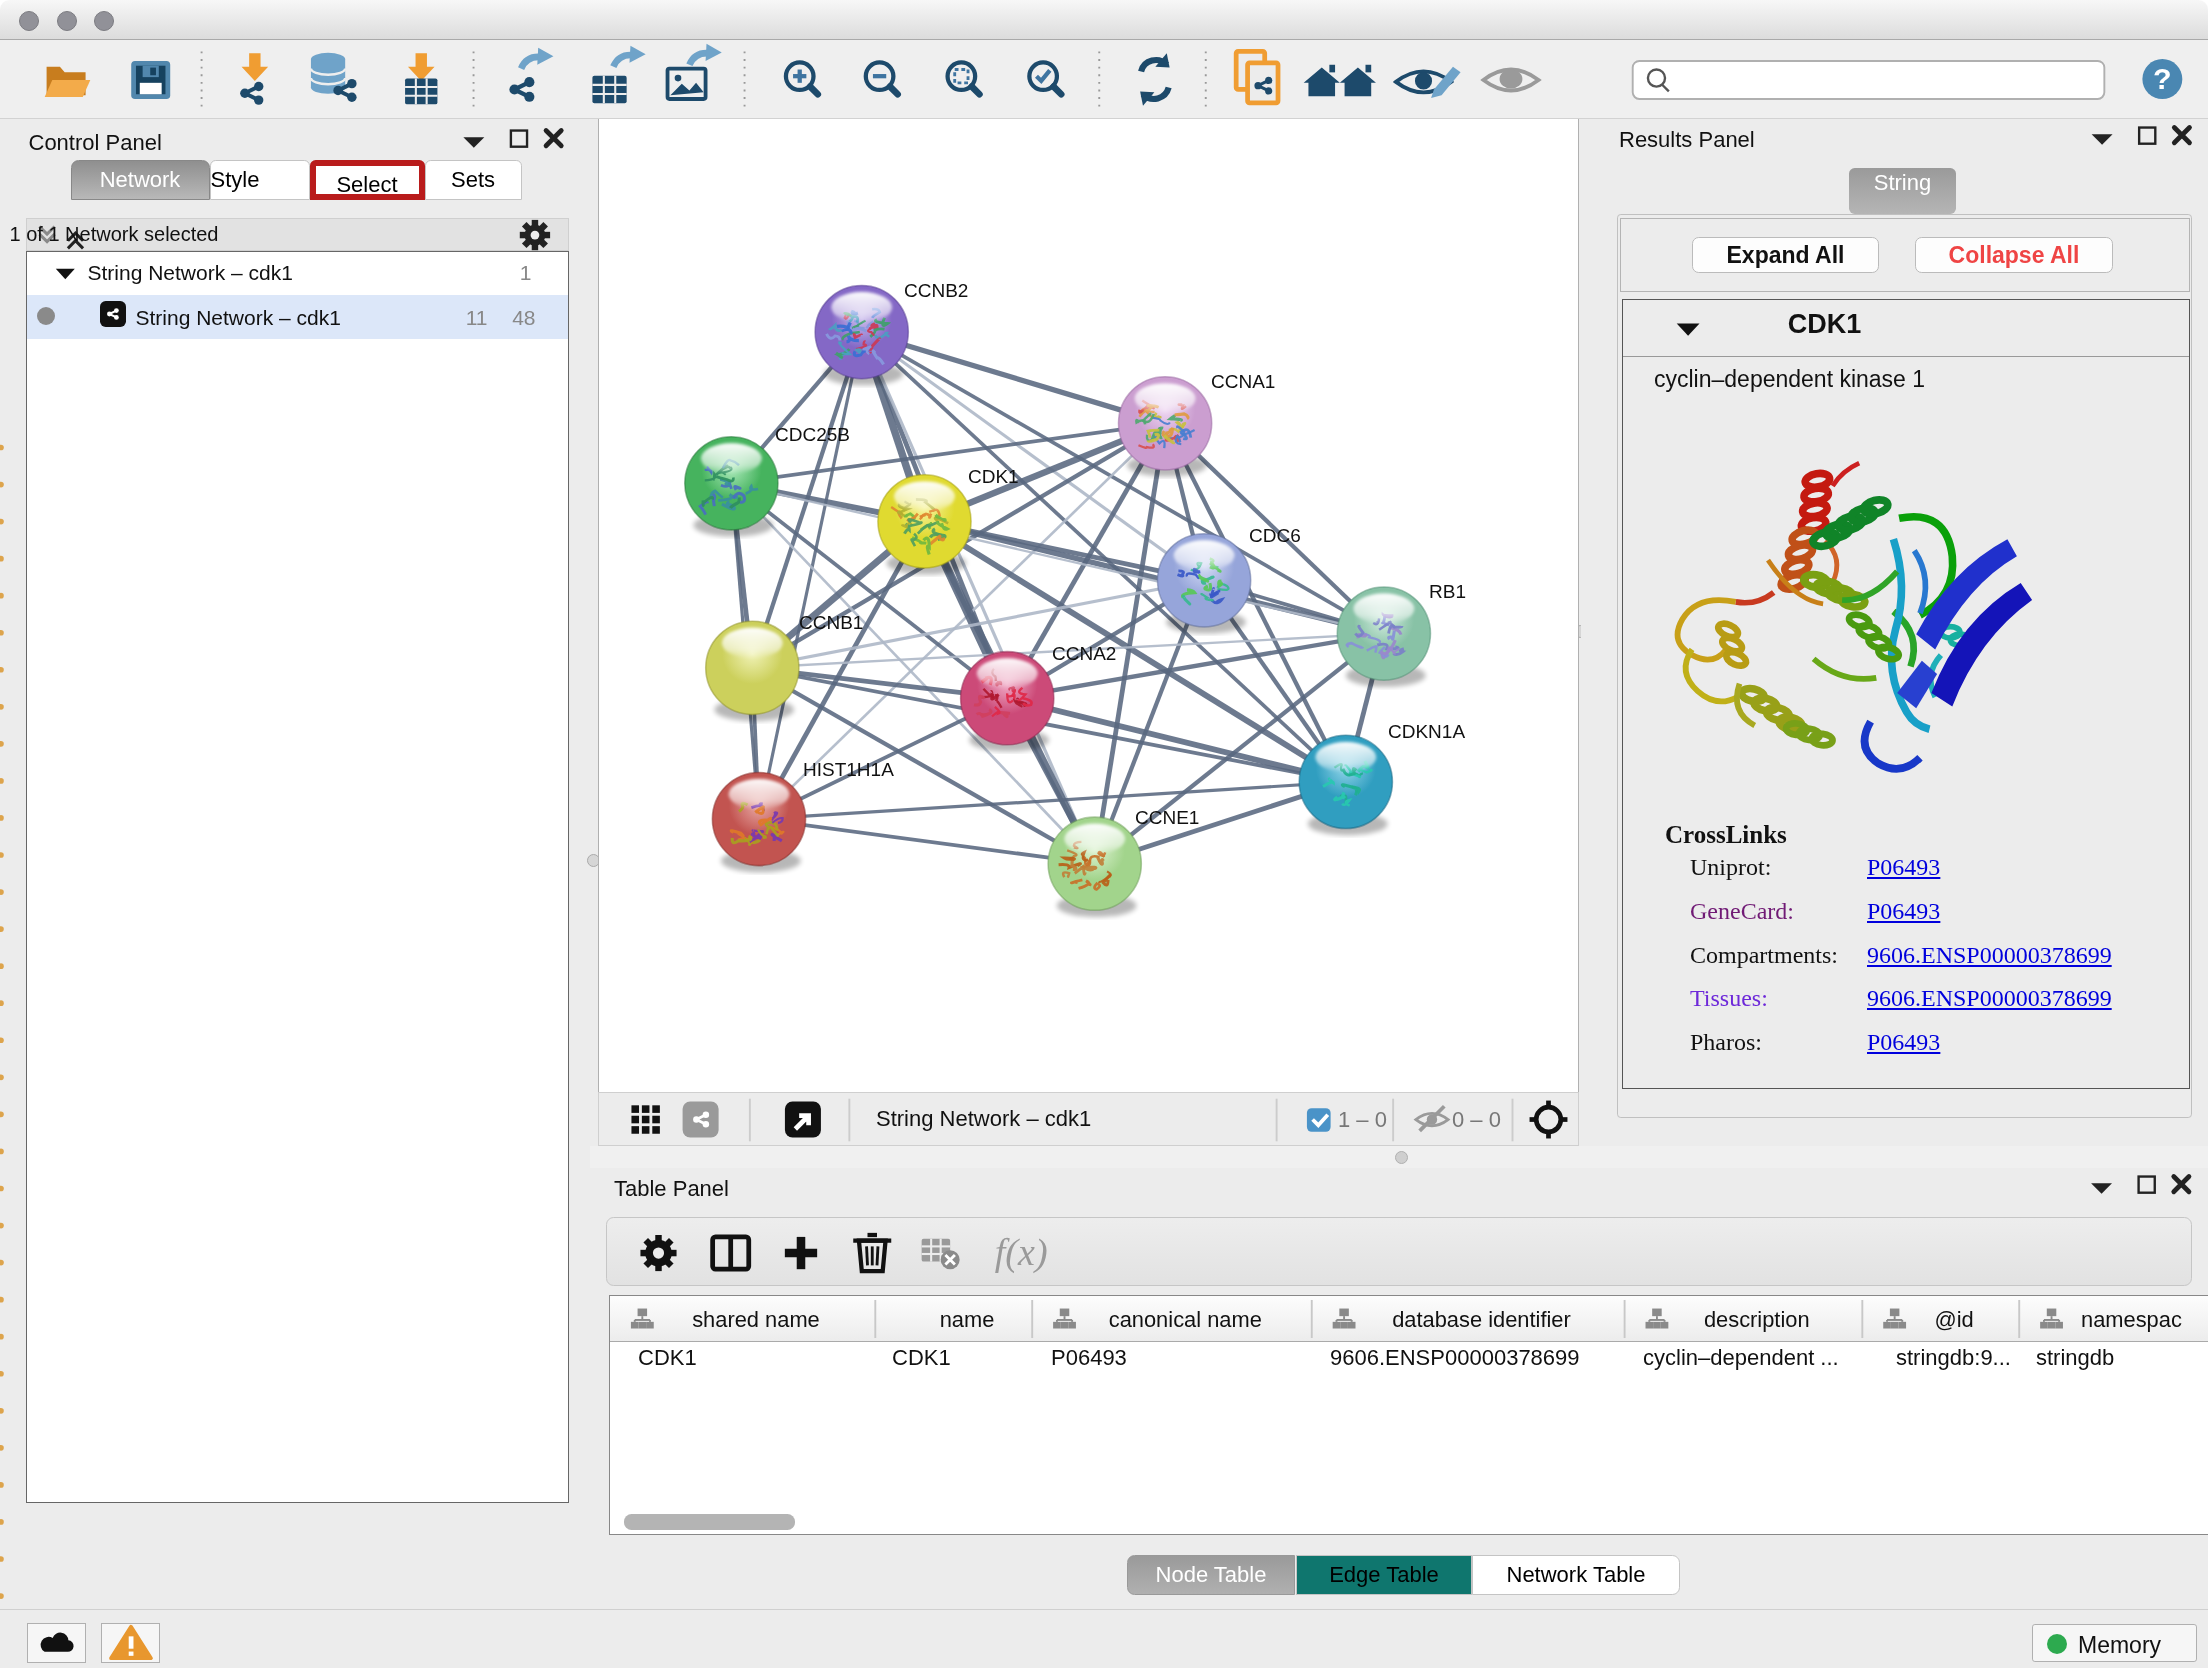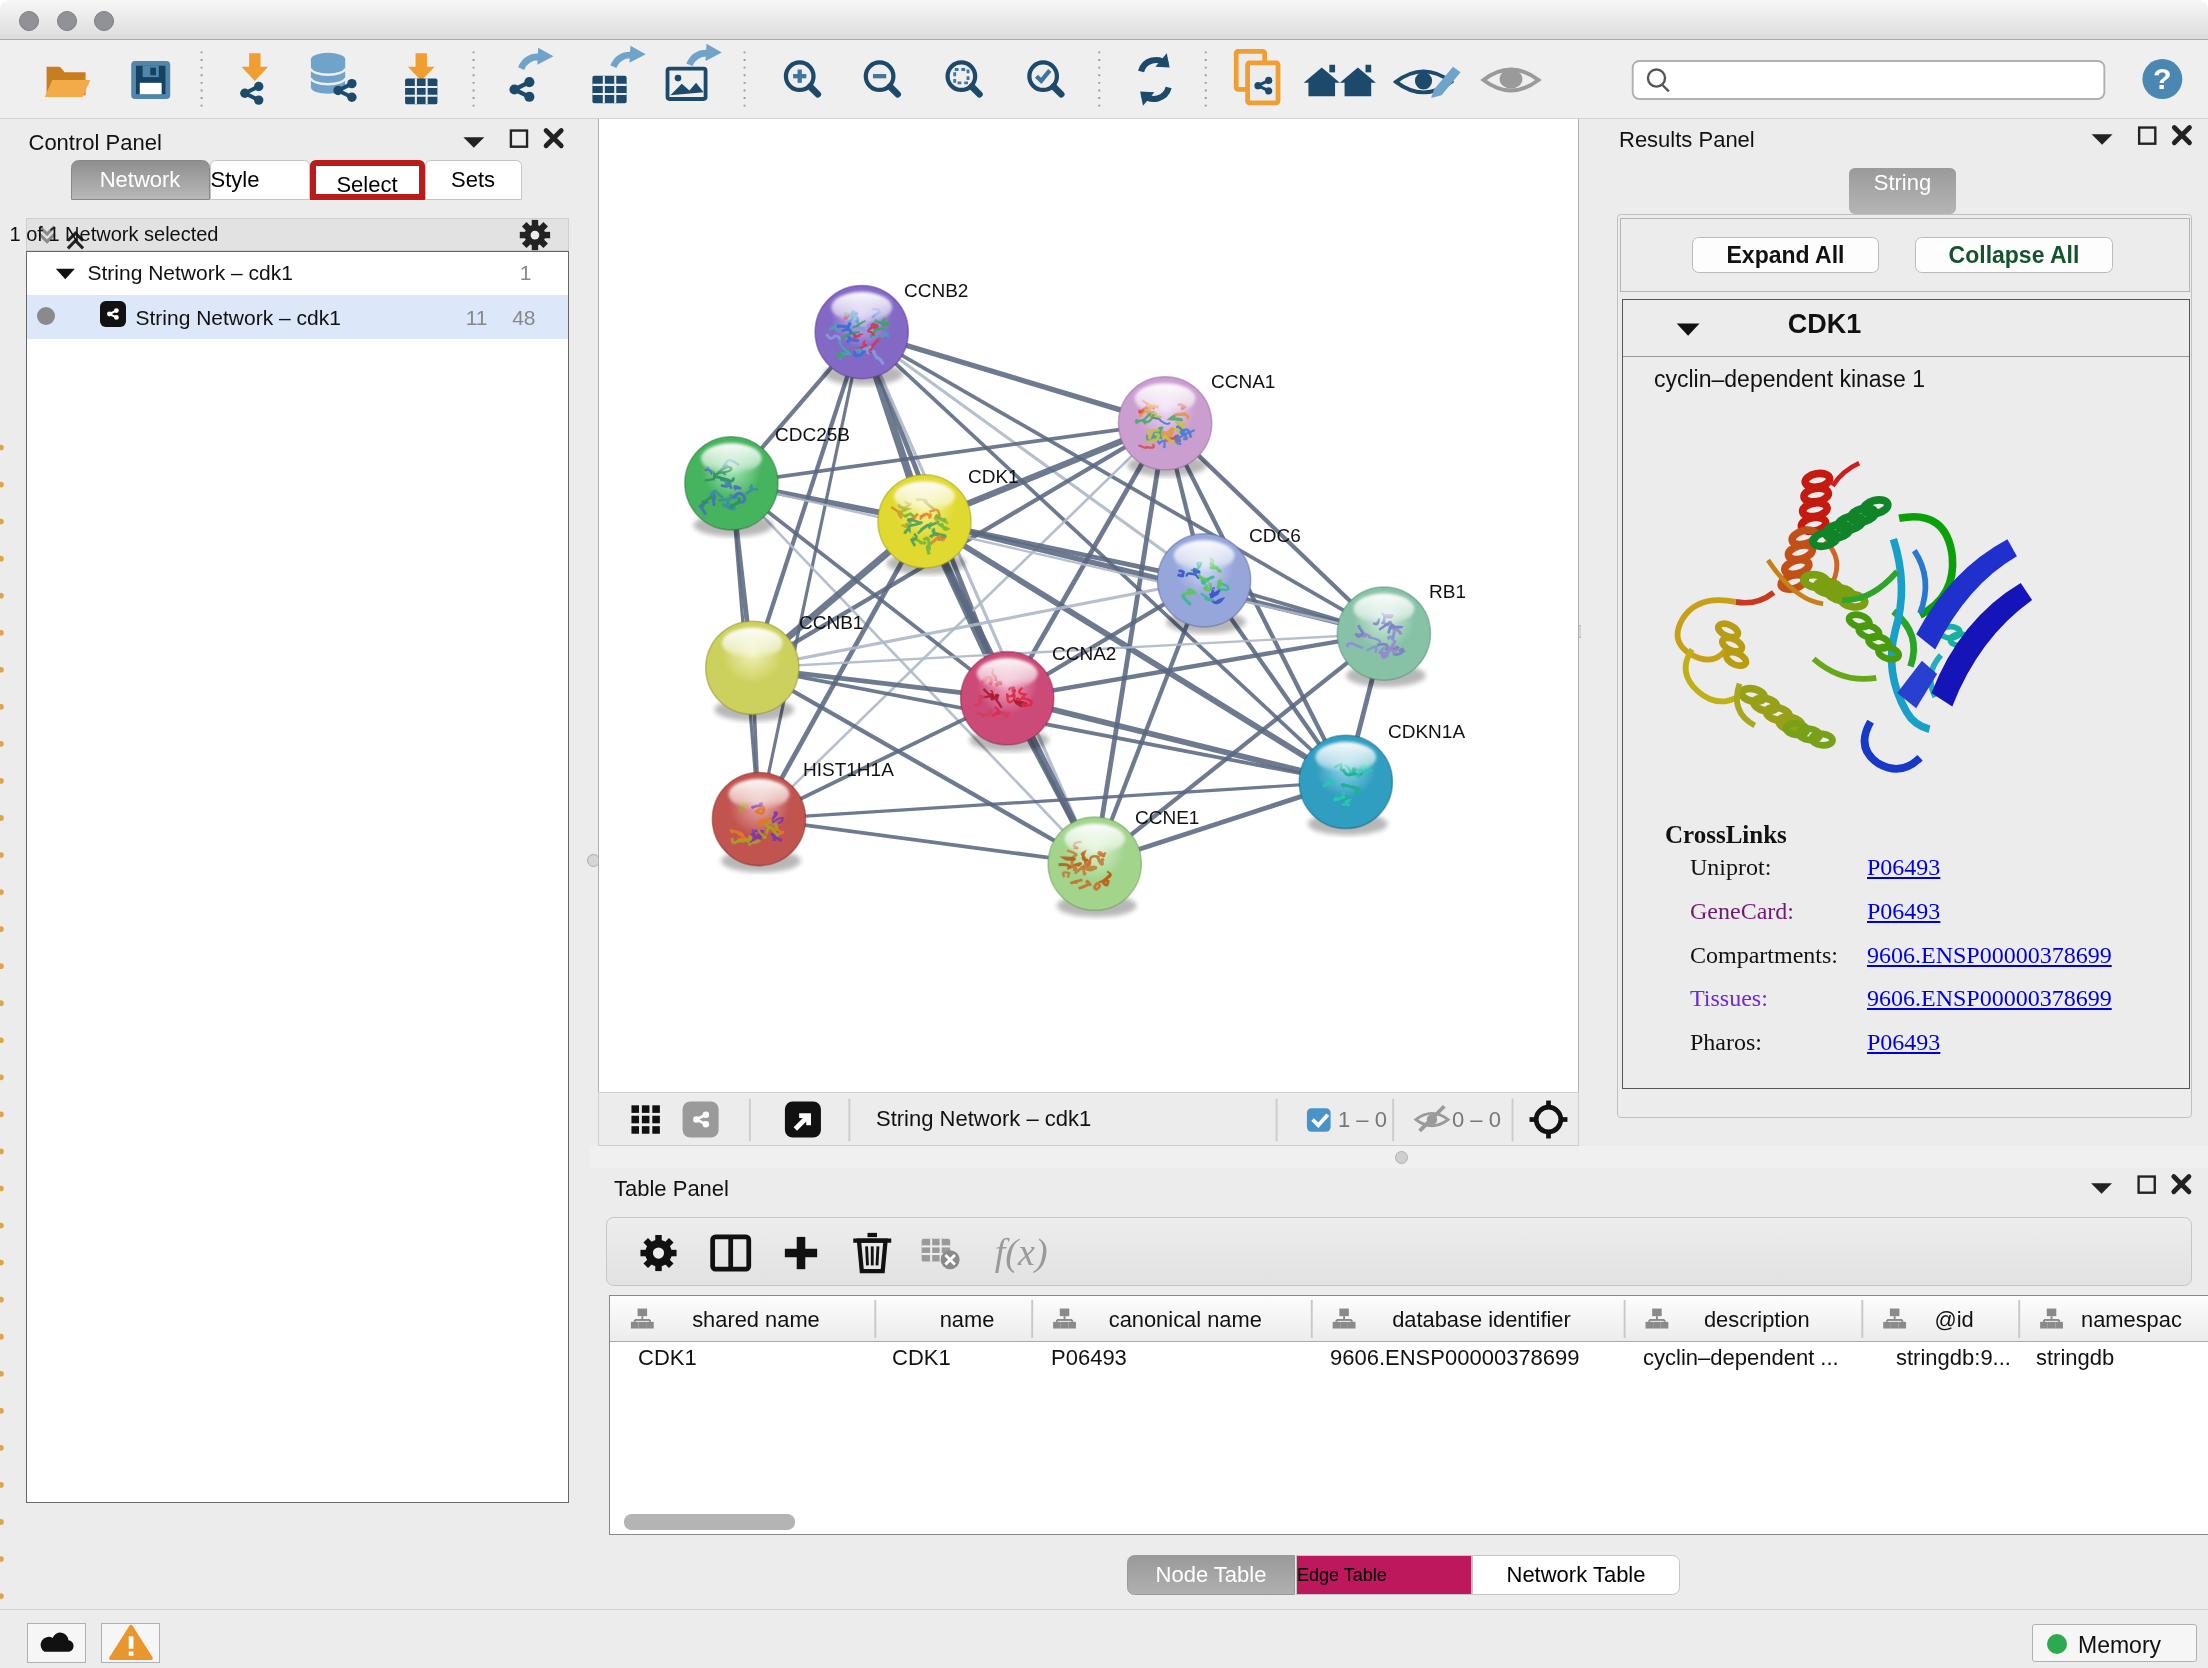--- a/index.html
+++ b/index.html
@@ -695,21 +695,21 @@
 <div class="abs panel-title" style="left:38px;top:7.6px">Results Panel</div>
 <svg width="628" height="38" style="position:absolute;left:0;top:0" viewBox="0 0 660 40">
       <path d="M537 16 l22 0 l-11 11 z" fill="#222"></path>
       <rect x="587" y="9" width="17" height="17" fill="none" stroke="#222" stroke-width="2.5"></rect>
       <path d="M624 9 l16 16 M640 9 l-16 16" stroke="#222" stroke-width="5" stroke-linecap="round"></path>
     </svg>
 <div class="abs" style="left:36px;top:95px;width:575px;height:904px;background:#ececec;border:1px solid #c0c0c0;border-radius:3.8px"></div>
 <div class="abs" style="left:268px;top:49px;width:107px;height:46px;background:linear-gradient(#9a9a9a,#b5b5b5);border-radius:5.7px;color:#fff;font-size:22px;text-align:center;line-height:29.5px">String</div>
 <div class="abs" style="left:39px;top:99px;width:570px;height:74px;background:#ececec;border:1px solid #b4b4b4"></div>
 <div class="abs" style="left:111px;top:118px;width:187px;height:36px;background:#fdfdfd;border:1px solid #bbb;border-radius:6.7px;font-size:23px;font-weight:700;text-align:center;line-height:34px;color:#111">Expand All</div>
-<div class="abs" style="left:334px;top:118px;width:198px;height:36px;background:#fdfdfd;border:1px solid #bbb;border-radius:6.7px;font-size:23px;font-weight:700;text-align:center;line-height:34px;color:#14532d">Collapse All</div>
+<div class="abs" style="left:334px;top:118px;width:198px;height:36px;background:#fdfdfd;border:1px solid #bbb;border-radius:6.7px;font-size:23px;font-weight:700;text-align:center;line-height:34px;color:#ef4444">Collapse All</div>
 <div class="abs" style="left:41px;top:180px;width:568px;height:790px;border:1.9px solid #555"></div>
 <svg width="38" height="28.5" style="position:absolute;left:90px;top:195px" viewBox="0 0 40 30">
       <path d="M6 10 l24 0 l-12 13 z" fill="#111"></path>
     </svg>
 <div class="abs" style="left:101px;top:190px;width:285px;font-size:27px;font-weight:700;color:#111;text-align:center">CDK1</div>
 <div class="abs" style="left:42px;top:237px;width:566px;height:732px;border-top:1px solid #999"></div>
 <div class="abs" style="left:73px;top:247px;font-size:23px;color:#111">cyclin–dependent kinase 1</div>
 <svg width="361" height="320" style="position:absolute;left:92px;top:340px" viewBox="0 0 380 336">
       <path d="M168 28 q10 -16 28 -24" fill="none" stroke="#cc2020" stroke-width="5"></path>
       <g transform="translate(152,22) rotate(-10)" stroke="#c41a10" stroke-width="8" fill="none">
@@ -903,21 +903,21 @@
 <div class="abs" style="left:48px;top:177px;font-size:22px;color:#111">CDK1</div>
 <div class="abs" style="left:302px;top:177px;font-size:22px;color:#111">CDK1</div>
 <div class="abs" style="left:461px;top:177px;font-size:22px;color:#111">P06493</div>
 <div class="abs" style="left:740px;top:177px;font-size:22px;color:#111">9606.ENSP00000378699</div>
 <div class="abs" style="left:1053px;top:177px;font-size:22px;color:#111">cyclin–dependent ...</div>
 <div class="abs" style="left:1306px;top:177px;font-size:22px;color:#111">stringdb:9...</div>
 <div class="abs" style="left:1446px;top:177px;font-size:22px;color:#111">stringdb</div>
 
 <div class="abs" style="left:34px;top:346px;width:171px;height:16px;background:#b4b4b4;border-radius:7.6px"></div>
 <div class="abs" style="left:537px;top:387px;width:168px;height:40px;background:linear-gradient(#9a9a9a,#b0b0b0);border:1px solid #999;border-radius:7.6px 0 0 7.6px;color:#fff;font-size:22px;text-align:center;line-height:38px">Node Table</div>
-<div class="abs" style="left:706px;top:387px;width:176px;height:40px;background:#be185d;border:1px solid #c4c4c4;font-size:18px;line-height:38px">Edge Table</div>
+<div class="abs" style="left:706px;top:387px;width:176px;height:40px;background:#0f766e;border:1px solid #c4c4c4;font-size:22px;text-align:center;line-height:38px">Edge Table</div>
 <div class="abs" style="left:882px;top:387px;width:208px;height:40px;background:#fff;border:1px solid #c4c4c4;border-radius:0 7.6px 7.6px 0;font-size:22px;text-align:center;line-height:38px">Network Table</div>
 </div>
 <div class="abs" style="left:0;top:1609px;width:2208px;height:59px;background:#ececec;border-top:1px solid #d0d0d0"></div>
 <div class="abs" style="left:27px;top:1623px;width:59px;height:40px;background:#f6f6f6;border:1px solid #b0b0b0"></div>
 <svg width="42" height="28.5" style="position:absolute;left:35px;top:1628px" viewBox="0 0 44 30">
     <path d="M10 25 h24 a6 6 0 0 0 1 -12 a8.5 8.5 0 0 0 -16.5 -2.5 a7.5 7.5 0 0 0 -8.5 14.5 z" fill="#111"></path>
   </svg>
 <div class="abs" style="left:101px;top:1623px;width:59px;height:40px;background:#f6f6f6;border:1px solid #b0b0b0"></div>
 <svg width="48" height="38" style="position:absolute;left:107px;top:1624px" viewBox="0 0 50 40">
     <path d="M25 3 L46 36 L4 36 Z" fill="#e8972e" stroke="#e8972e" stroke-width="4" stroke-linejoin="round"></path>

